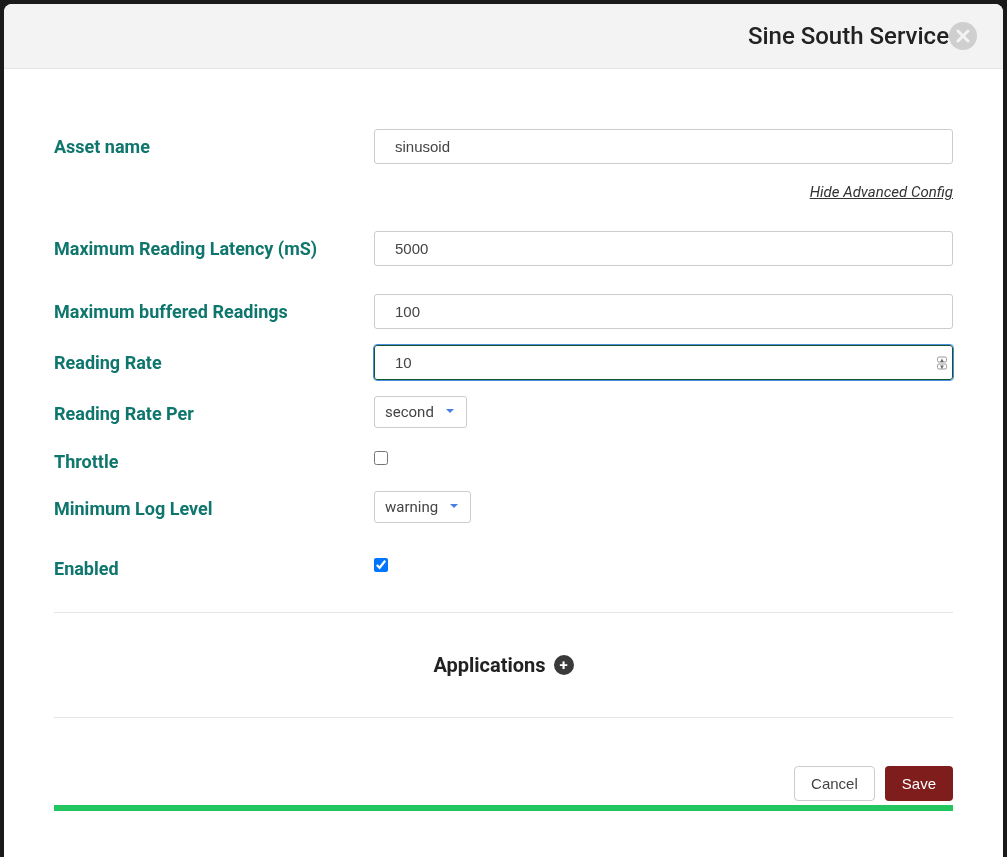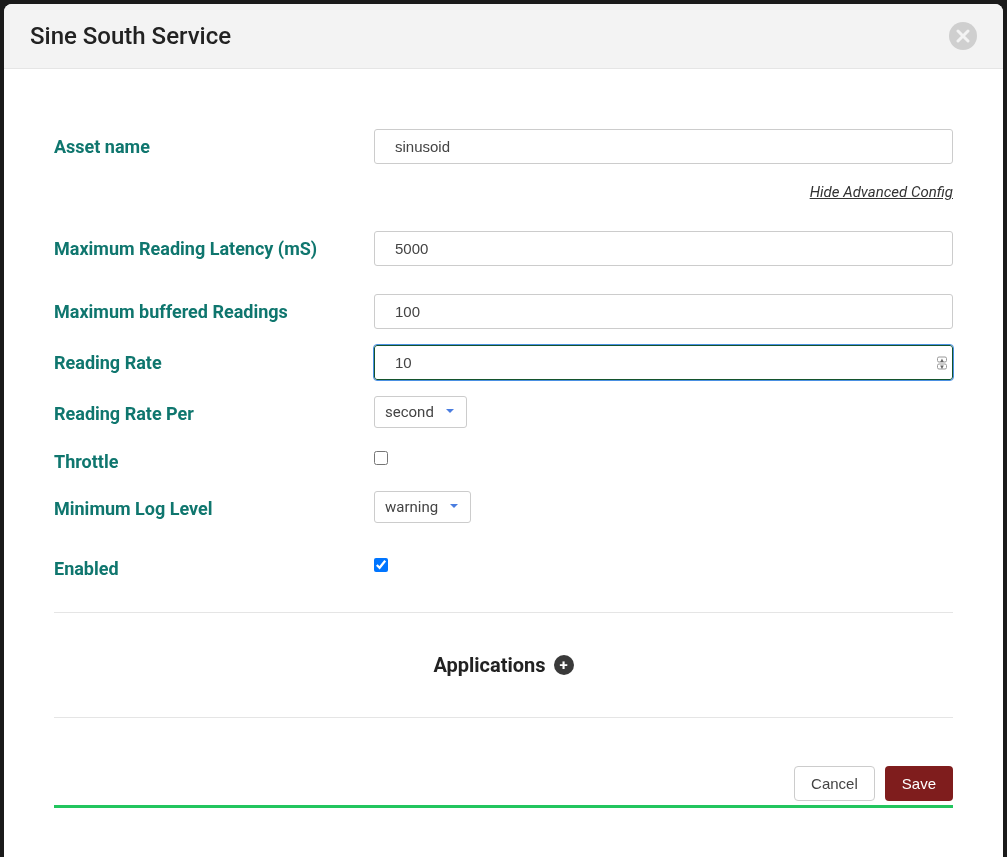--- a/index.html
+++ b/index.html
@@ -19,21 +19,21 @@
       overflow: hidden;
       display: flex;
       flex-direction: column;
     }
     .modal-header {
       background: #f3f3f3;
       border-bottom: 1px solid #e5e5e5;
       padding: 18px 26px;
       display: flex;
       align-items: center;
-      justify-content: space-between;
+      justify-content: flex-end;
     }
     .modal-title {
       font-size: 24px;
       font-weight: 500;
       color: #222;
     }
     .close-btn {
       width: 28px;
       height: 28px;
       border-radius: 50%;
@@ -166,21 +166,21 @@
       justify-content: center;
       font-weight: 700;
       font-size: 15px;
       cursor: pointer;
     }
     .footer {
       display: flex;
       justify-content: flex-end;
       gap: 10px;
       padding: 18px 0 4px 0;
-      border-bottom: 3px solid #22c55e;
+      border-bottom: 6px solid #22c55e;
     }
     .btn {
       padding: 8px 16px;
       font-size: 15px;
       border-radius: 4px;
       cursor: pointer;
       border: 1px solid transparent;
     }
     .btn-default {
       background: #fff;

